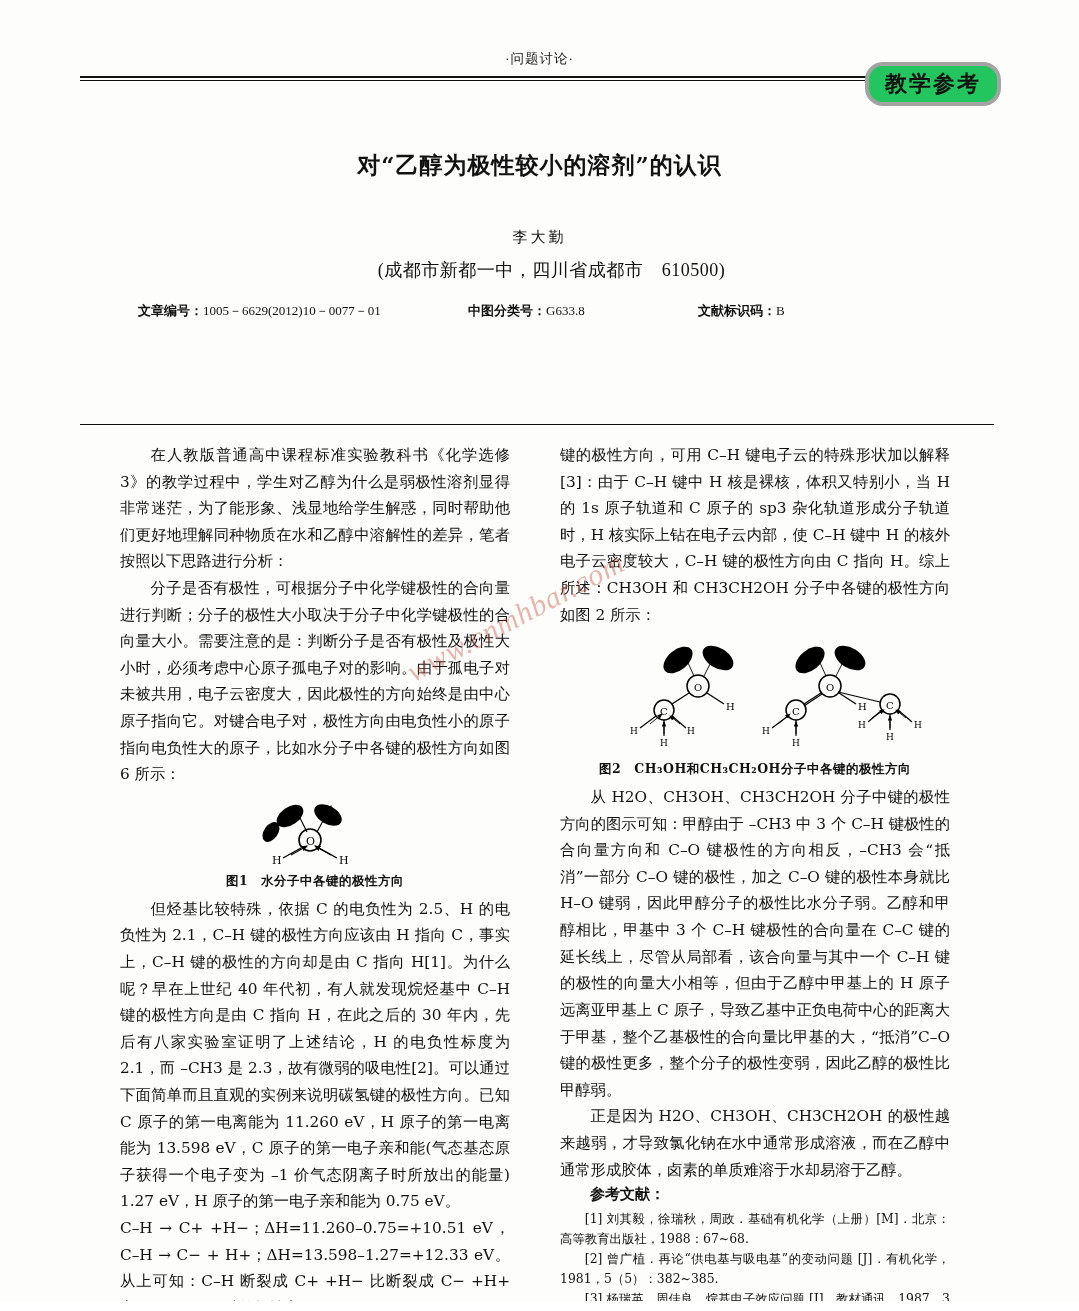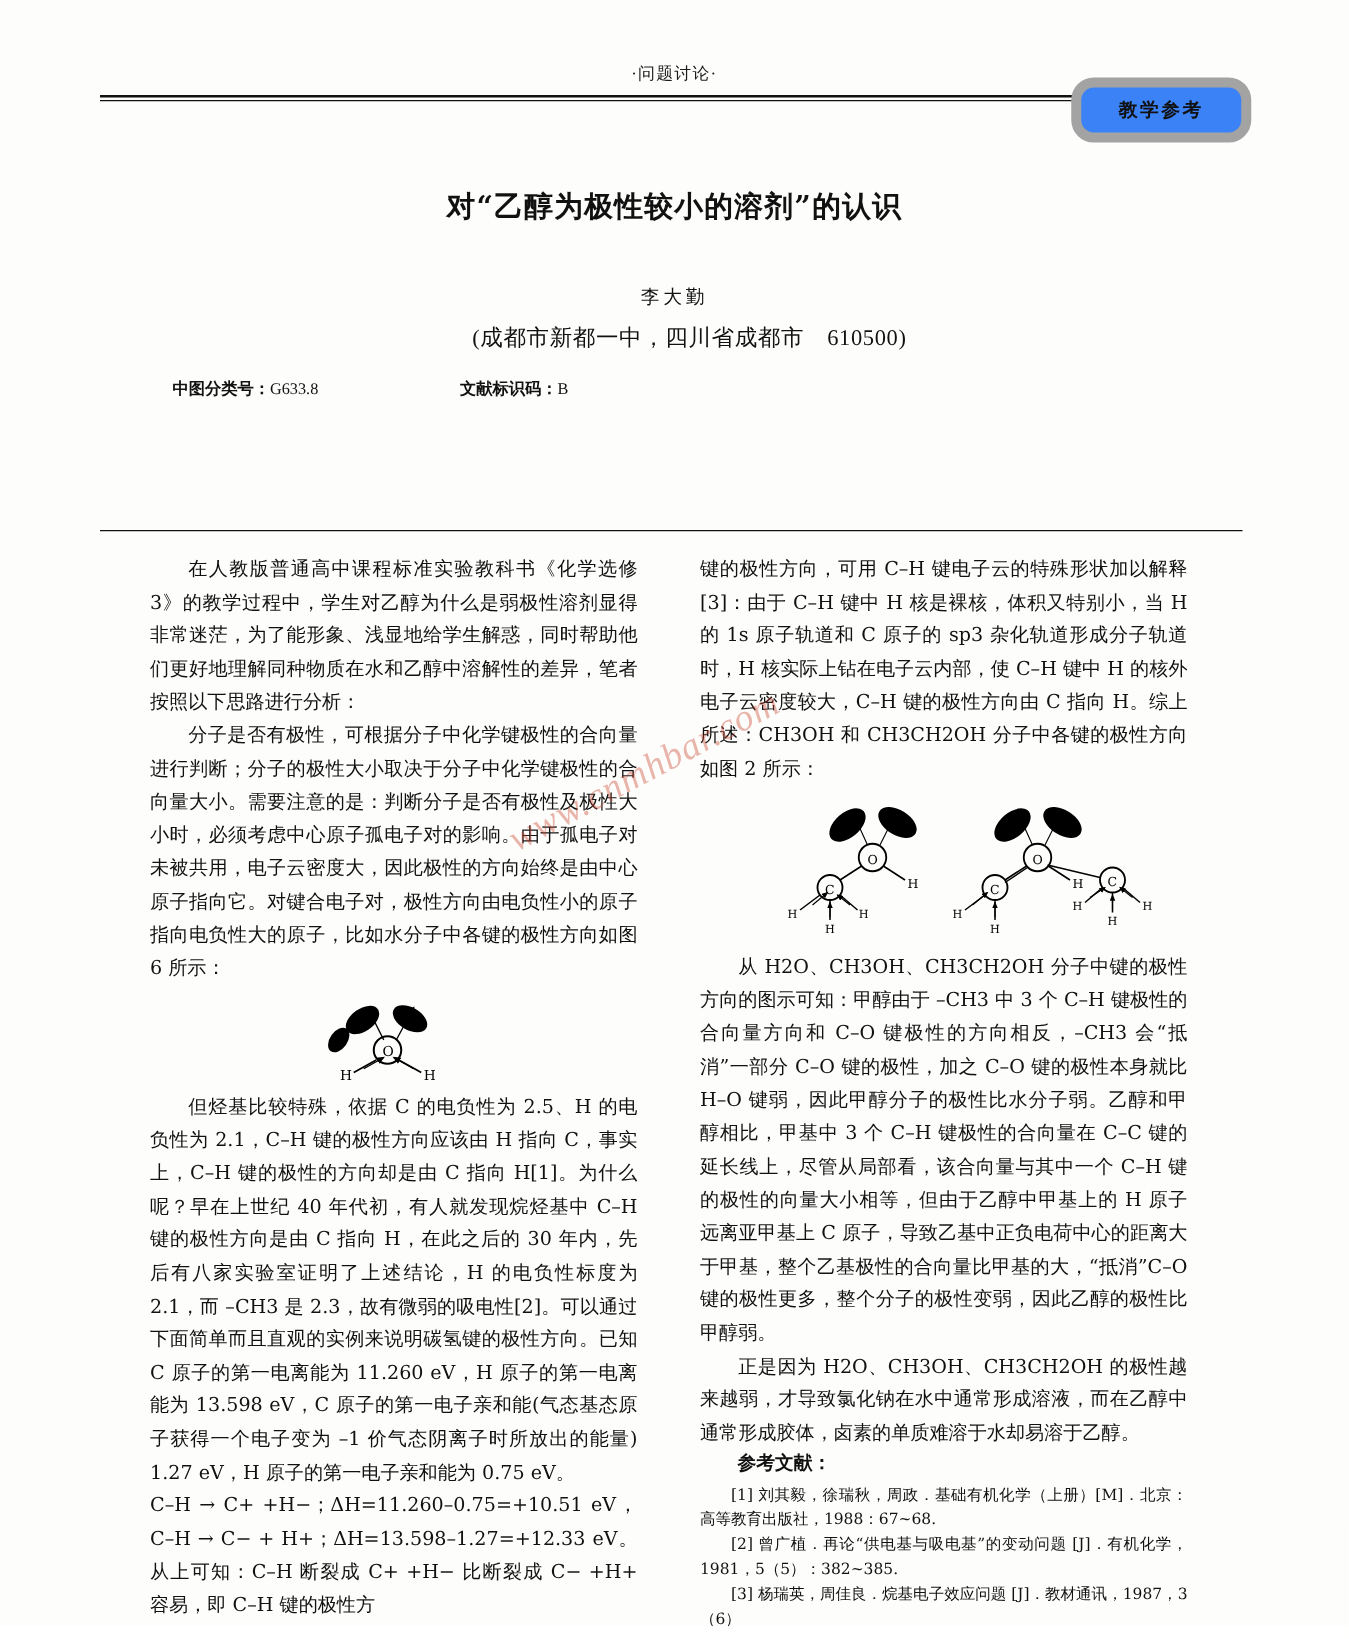--- a/index.html
+++ b/index.html
@@ -44,27 +44,27 @@
     right: 85px;
     top: 80px;
     border-top: 1px solid #111;
   }
   .badge {
     position: absolute;
     right: 78px;
     top: 62px;
     width: 128px;
     height: 36px;
-    border: 8px solid #a3a3a3;
+    border: 4px solid #a3a3a3;
     border-radius: 18px;
-    background: #3b82f6;
+    background: #22c55e;
     display: flex;
     align-items: center;
     justify-content: center;
-    font-size: 15px;
+    font-size: 22px;
     font-weight: bold;
     letter-spacing: 2px;
     font-family: "DejaVu Sans", sans-serif;
   }
 
   
   .title {
     position: absolute;
     top: 150px;
     left: 0; right: 0;
@@ -200,20 +200,23 @@
     <div class="header-rule2"></div>
     <div class="badge">教学参考</div>
   </div>
 
   <div class="title">对“乙醇为极性较小的溶剂”的认识</div>
   <div class="author">李大勤</div>
   <div class="affiliation">(成都市新都一中，四川省成都市　610500)</div>
 
   <div class="meta">
     <div class="codes">
+      <div class="c1">
+        <span class="label">文章编号：</span><span>1005－6629(2012)10－0077－01</span>
+      </div>
       <div class="c2">
         <span class="label">中图分类号：</span><span>G633.8</span>
       </div>
       <div class="c3">
         <span class="label">文献标识码：</span><span>B</span>
       </div>
     </div>
   </div>
   <div class="meta-rule"></div>
 
@@ -237,20 +240,21 @@
           <line x1="136" y1="57" x2="120" y2="48" stroke="#000" stroke-width="1.1" marker-end="url(#a1)"></line>
           <line x1="112" y1="34" x2="100" y2="10" stroke="#000" stroke-width="1.1" marker-end="url(#a1)"></line>
           <line x1="122" y1="34" x2="136" y2="8" stroke="#000" stroke-width="1.1" marker-end="url(#a1)"></line>
           <defs>
             <marker id="a1" markerWidth="7" markerHeight="7" refX="5" refY="2.5" orient="auto">
               <path d="M0,0 L6,2.5 L0,5 z" fill="#000"></path>
             </marker>
           </defs>
         </svg>
       </div>
+      <div class="figcap">图1　水分子中各键的极性方向</div>
     </div>
 
     <p>但烃基比较特殊，依据 C 的电负性为 2.5、H 的电负性为 2.1，C–H 键的极性方向应该由 H 指向 C，事实上，C–H 键的极性的方向却是由 C 指向 H[1]。为什么呢？早在上世纪 40 年代初，有人就发现烷烃基中 C–H 键的极性方向是由 C 指向 H，在此之后的 30 年内，先后有八家实验室证明了上述结论，H 的电负性标度为 2.1，而 –CH3 是 2.3，故有微弱的吸电性[2]。可以通过下面简单而且直观的实例来说明碳氢键的极性方向。已知 C 原子的第一电离能为 11.260 eV，H 原子的第一电离能为 13.598 eV，C 原子的第一电子亲和能(气态基态原子获得一个电子变为 –1 价气态阴离子时所放出的能量) 1.27 eV，H 原子的第一电子亲和能为 0.75 eV。</p>
     <p class="noindent">C–H → C+ +H−；ΔH=11.260–0.75=+10.51 eV，C–H → C− + H+；ΔH=13.598–1.27=+12.33 eV。从上可知：C–H 断裂成 C+ +H− 比断裂成 C− +H+ 容易，即 C–H 键的极性方</p>
   </div>
 
   <div class="col col-right">
     <p class="noindent">键的极性方向，可用 C–H 键电子云的特殊形状加以解释[3]：由于 C–H 键中 H 核是裸核，体积又特别小，当 H 的 1s 原子轨道和 C 原子的 sp3 杂化轨道形成分子轨道时，H 核实际上钻在电子云内部，使 C–H 键中 H 的核外电子云密度较大，C–H 键的极性方向由 C 指向 H。综上所述：CH3OH 和 CH3CH2OH 分子中各键的极性方向如图 2 所示：</p>
 
     <div class="figure">
@@ -308,20 +312,21 @@
           <text x="298" y="90" font-size="9" font-family="DejaVu Serif, serif">H</text>
           <line x1="218" y1="86" x2="230" y2="76" stroke="#000" stroke-width="0.9" marker-end="url(#a2)"></line>
           <line x1="236" y1="96" x2="236" y2="84" stroke="#000" stroke-width="0.9" marker-end="url(#a2)"></line>
           <line x1="346" y1="80" x2="336" y2="72" stroke="#000" stroke-width="0.9" marker-end="url(#a2)"></line>
           <line x1="330" y1="90" x2="330" y2="78" stroke="#000" stroke-width="0.9" marker-end="url(#a2)"></line>
           <line x1="312" y1="80" x2="324" y2="72" stroke="#000" stroke-width="0.9" marker-end="url(#a2)"></line>
           <line x1="266" y1="38" x2="256" y2="16" stroke="#000" stroke-width="0.9" marker-end="url(#a2)"></line>
           <line x1="276" y1="38" x2="288" y2="14" stroke="#000" stroke-width="0.9" marker-end="url(#a2)"></line>
         </svg>
       </div>
+      <div class="figcap">图2　CH₃OH和CH₃CH₂OH分子中各键的极性方向</div>
     </div>
 
     <p>从 H2O、CH3OH、CH3CH2OH 分子中键的极性方向的图示可知：甲醇由于 –CH3 中 3 个 C–H 键极性的合向量方向和 C–O 键极性的方向相反，–CH3 会“抵消”一部分 C–O 键的极性，加之 C–O 键的极性本身就比 H–O 键弱，因此甲醇分子的极性比水分子弱。乙醇和甲醇相比，甲基中 3 个 C–H 键极性的合向量在 C–C 键的延长线上，尽管从局部看，该合向量与其中一个 C–H 键的极性的向量大小相等，但由于乙醇中甲基上的 H 原子远离亚甲基上 C 原子，导致乙基中正负电荷中心的距离大于甲基，整个乙基极性的合向量比甲基的大，“抵消”C–O 键的极性更多，整个分子的极性变弱，因此乙醇的极性比甲醇弱。</p>
     <p>正是因为 H2O、CH3OH、CH3CH2OH 的极性越来越弱，才导致氯化钠在水中通常形成溶液，而在乙醇中通常形成胶体，卤素的单质难溶于水却易溶于乙醇。</p>
 
     <p class="refs-title">参考文献：</p>
     <p class="ref">[1] 刘其毅，徐瑞秋，周政．基础有机化学（上册）[M]．北京：高等教育出版社，1988：67~68.</p>
     <p class="ref">[2] 曾广植．再论“供电基与吸电基”的变动问题 [J]．有机化学，1981，5（5）：382~385.</p>
     <p class="ref">[3] 杨瑞英，周佳良．烷基电子效应问题 [J]．教材通讯，1987，3（6）</p>
   </div>

